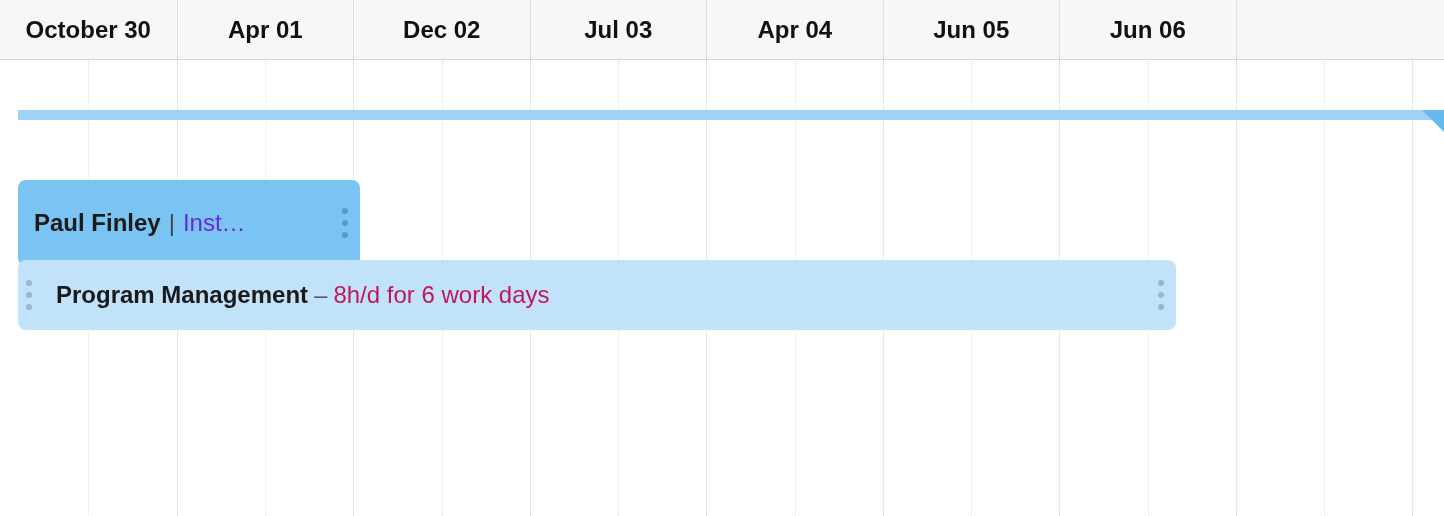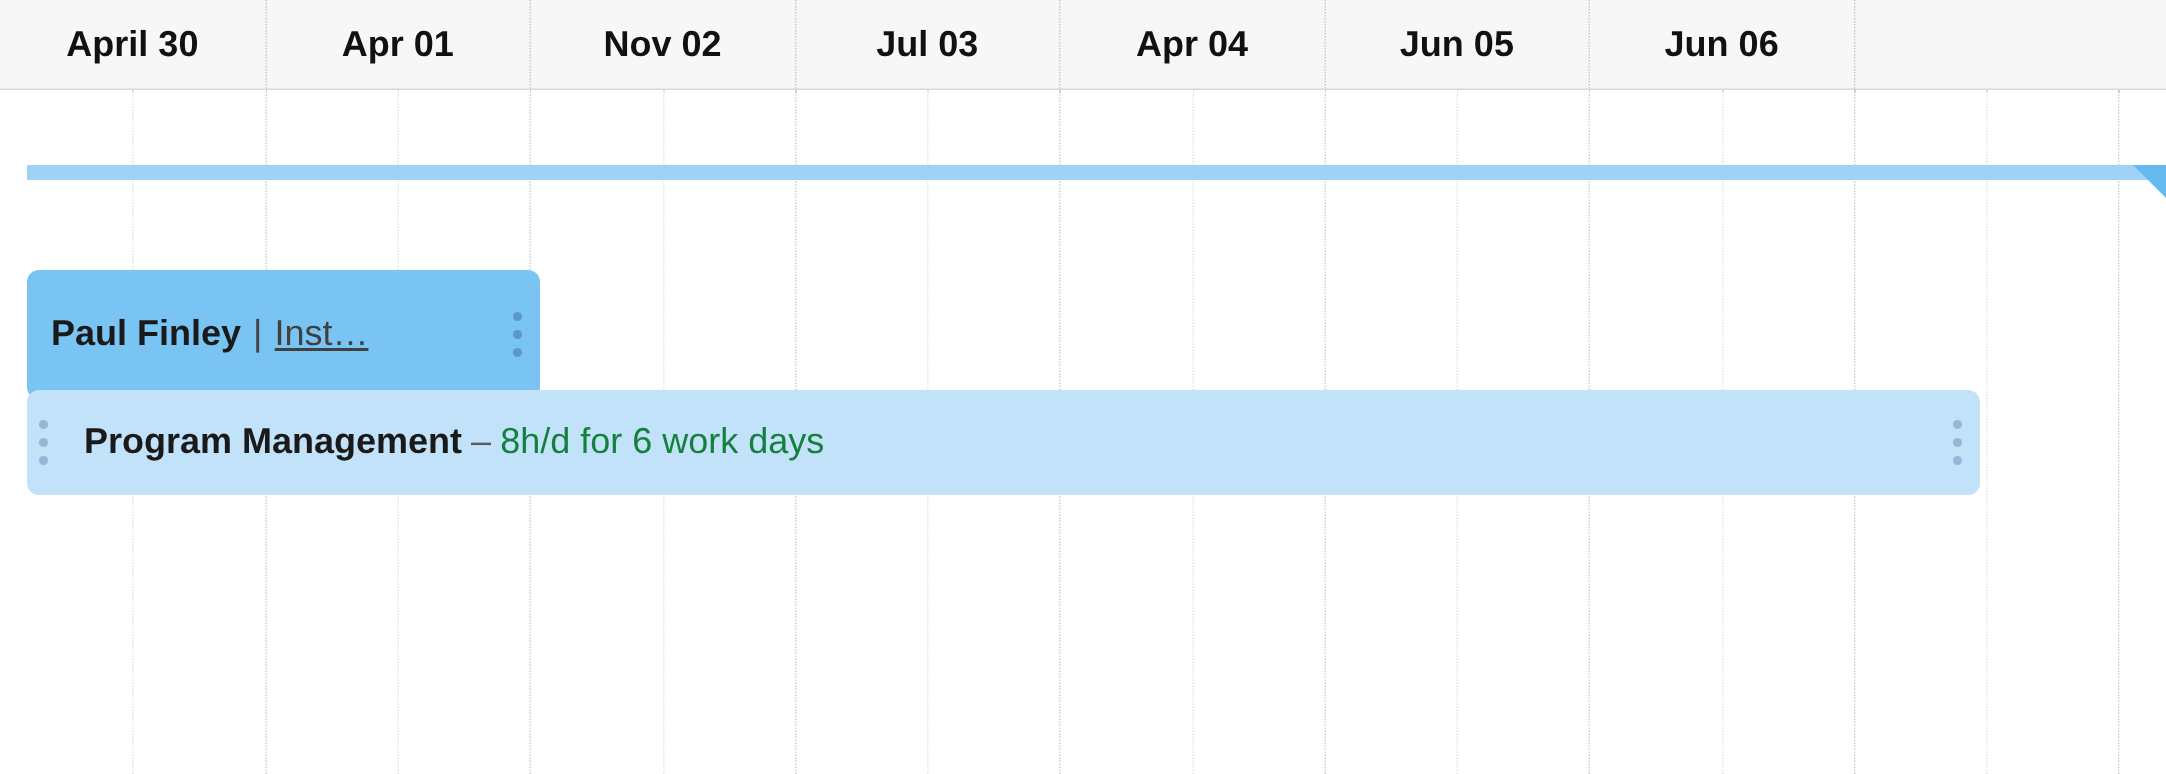--- a/index.html
+++ b/index.html
@@ -99,29 +99,29 @@
     .task-1 {
       top: 120px;
       left: 18px;
       width: 342px;
       height: 86px;
       background: #79c4f2;
     }
     .task-2 {
       top: 200px;
       left: 18px;
-      width: 1302px;
+      width: 1158px;
       height: 70px;
       background: #c2e2fa;
     }
     .task-title { font-weight: 700; white-space: nowrap; }
     .divider-pipe { color: #444; margin: 0 8px; font-weight: 400; }
-    .task-sub { color: #404040; font-weight: 400; white-space: nowrap; overflow: hidden; text-overflow: ellipsis; text-decoration: underline; }
+    .task-sub { color: #6d28d9; font-weight: 400; white-space: nowrap; overflow: hidden; text-overflow: ellipsis; }
     .task-sep { color: #5a5a5a; font-weight: 400; margin: 0 6px; }
-    .task-detail { color: #15803d; font-weight: 400; white-space: nowrap; }
+    .task-detail { color: #be185d; font-weight: 400; white-space: nowrap; }
 
     .drag-dots-left, .drag-dots-right {
       position: absolute;
       top: 50%;
       transform: translateY(-50%);
       width: 8px;
       display: flex;
       flex-direction: column;
       gap: 6px;
       cursor: ew-resize;
@@ -138,27 +138,27 @@
     .task-2 .dot { background: rgba(100,140,180,0.5); }
 
     .task-1 .content-wrap { display: flex; align-items: baseline; overflow: hidden; max-width: 280px; }
     .task-2 .content-wrap { display: flex; align-items: baseline; overflow: hidden; padding-left: 22px; }
   </style>
 </head>
 <body>
 
 <div class="header">
   <div class="header-cell">
-      <span>April 30</span>
+      <span>October 30</span>
     </div>
   <div class="header-cell">
       <span>Apr 01</span>
     </div>
   <div class="header-cell">
-      <span>Nov 02</span>
+      <span>Dec 02</span>
     </div>
   <div class="header-cell">
       <span>Jul 03</span>
     </div>
   <div class="header-cell">
       <span>Apr 04</span>
     </div>
   <div class="header-cell">
       <span>Jun 05</span>
     </div>

